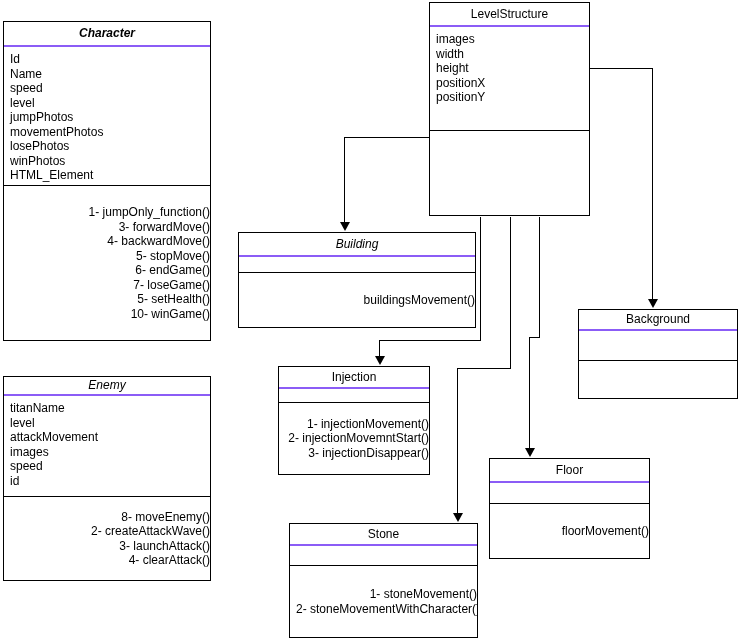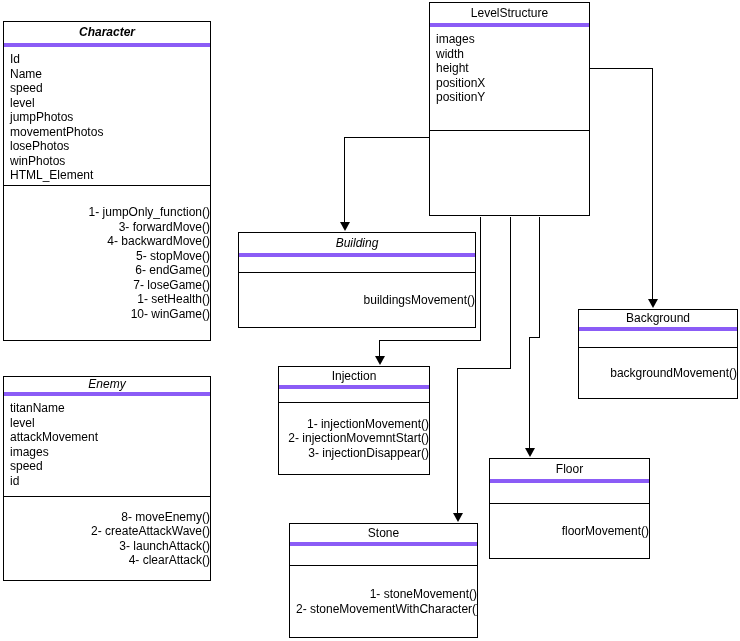--- a/index.html
+++ b/index.html
@@ -9,21 +9,21 @@
   }
 
   
   .uml-class {
     position:absolute; background:#ffffff; border:1px solid #000;
     box-sizing:border-box; display:flex; flex-direction:column;
     font-size:12px; line-height:14.5px; z-index:2;
   }
   .uml-title {
     flex:0 0 auto; display:flex; align-items:center; justify-content:center;
-    border-bottom:4px solid #8b5cf6; box-sizing:border-box; white-space:nowrap;
+    border-bottom:2px solid #8b5cf6; box-sizing:border-box; white-space:nowrap;
   }
   .uml-title.italic { font-style:italic; }
   .uml-attrs {
     flex:0 0 auto; border-bottom:1px solid #000; box-sizing:border-box;
     padding:5px 0 0 6px; overflow:hidden;
   }
   .uml-methods {
     flex:1 1 auto; display:flex; flex-direction:column; justify-content:center;
     padding-left:6px; overflow:hidden; box-sizing:border-box;text-align:right;
   }
@@ -38,21 +38,21 @@
   #cls-enemy          .uml-attrs { height:101px; }
   #cls-levelstructure { left:429px; top:2px;   width:161px; height:214px; }
   #cls-levelstructure .uml-title { height:24px; }
   #cls-levelstructure .uml-attrs { height:104px; }
   #cls-building       { left:238px; top:232px; width:238px; height:96px; }
   #cls-building       .uml-title { height:24px; }
   #cls-building       .uml-attrs { height:16px; padding:0; }
   #cls-injection      { left:278px; top:366px; width:152px; height:109px; }
   #cls-injection      .uml-title { height:22px; }
   #cls-injection      .uml-attrs { height:14px; padding:0; }
-  #cls-background     { left:578px; top:309px; width:160px; height:90px; }
+  #cls-background     { left:578px; top:309px; width:160px; height:90px;gap:13px; }
   #cls-background     .uml-title { height:21px; }
   #cls-background     .uml-attrs { height:17px; padding:0; }
   #cls-floor          { left:489px; top:458px; width:161px; height:101px; }
   #cls-floor          .uml-title { height:24px; }
   #cls-floor          .uml-attrs { height:21px; padding:0; }
   #cls-stone          { left:289px; top:523px; width:189px; height:115px; }
   #cls-stone          .uml-title { height:22px; }
   #cls-stone          .uml-attrs { height:20px; padding:0; }
 
   
@@ -133,21 +133,21 @@
         <div class="line">winPhotos</div>
         <div class="line">HTML_Element</div>
       </div>
     <div class="uml-methods">
         <div class="line">1- jumpOnly_function()</div>
         <div class="line">3- forwardMove()</div>
         <div class="line">4- backwardMove()</div>
         <div class="line">5- stopMove()</div>
         <div class="line">6- endGame()</div>
         <div class="line">7- loseGame()</div>
-        <div class="line">1- setHealth()</div>
+        <div class="line">5- setHealth()</div>
         <div class="line">10- winGame()</div>
       </div>
   </div>
 
   <div class="uml-class" id="cls-enemy">
     <div class="uml-title italic">Enemy</div>
     <div class="uml-attrs">
         <div class="line">titanName</div>
         <div class="line">level</div>
         <div class="line">attackMovement</div>
@@ -189,23 +189,20 @@
     <div class="uml-methods">
         <div class="line">1- injectionMovement()</div>
         <div class="line">2- injectionMovemntStart()</div>
         <div class="line">3- injectionDisappear()</div>
       </div>
   </div>
 
   <div class="uml-class" id="cls-background">
     <div class="uml-title">Background</div>
     <div class="uml-attrs"></div>
-    <div class="uml-methods">
-        <div class="line">backgroundMovement()</div>
-      </div>
   </div>
 
   <div class="uml-class" id="cls-floor">
     <div class="uml-title">Floor</div>
     <div class="uml-attrs"></div>
     <div class="uml-methods">
         <div class="line">floorMovement()</div>
       </div>
   </div>
 

